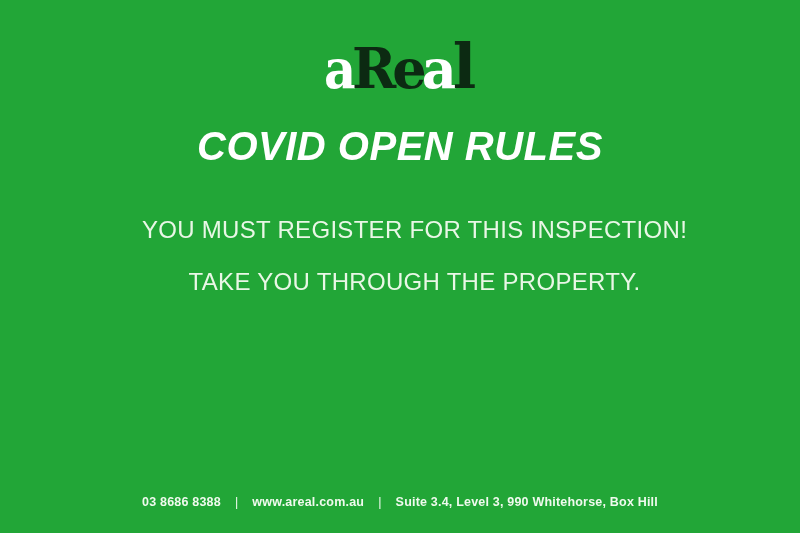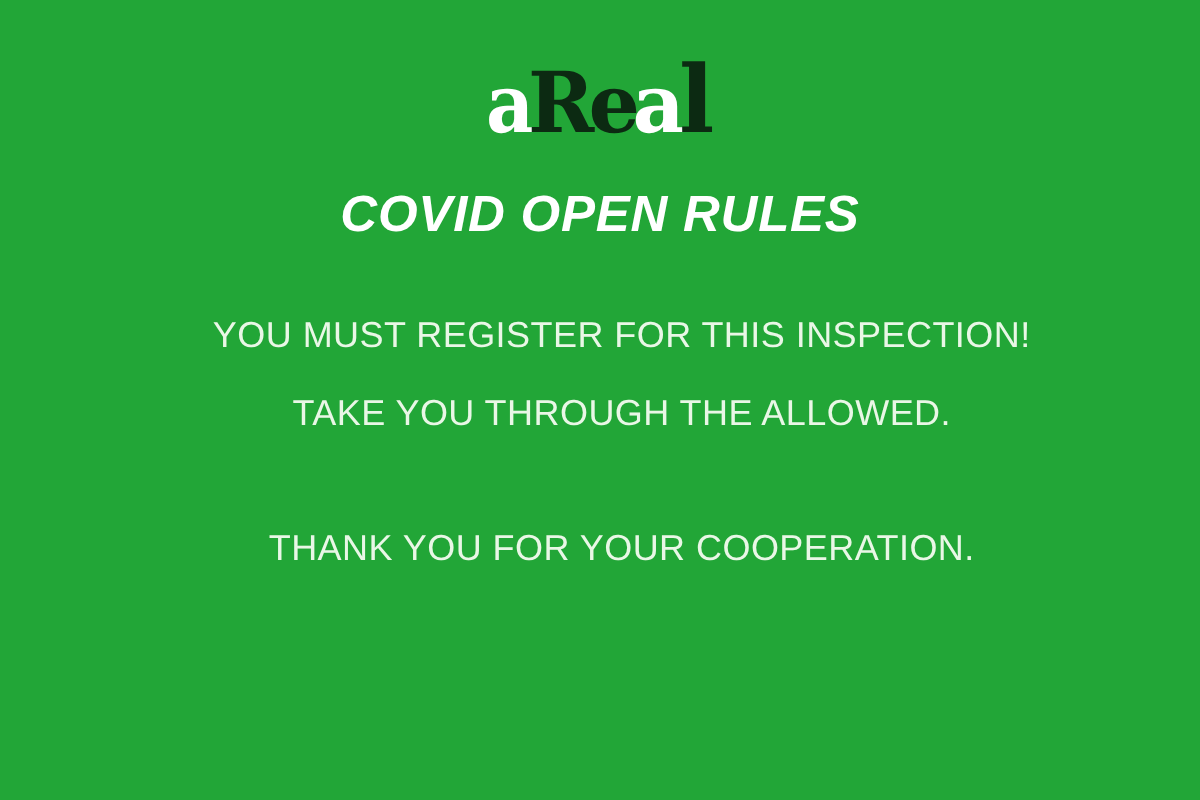--- a/index.html
+++ b/index.html
@@ -69,21 +69,21 @@
   .logo-l {
     font-size: 62px;
     font-weight: 700;
     color: #0c2a12;
     margin-left: -1px;
   }
 
   
   #title {
     margin-top: 24px;
-    font-size: 34px;
+    font-size: 40px;
     font-weight: bold;
     font-style: italic;
     color: #ffffff;
     letter-spacing: 0.5px;
     text-align: right;
     line-height: 1;
   }
 
   
   #body-block {
@@ -133,18 +133,20 @@
       <span class="logo-R">R</span>
       <span class="logo-e">e</span>
       <span class="logo-a2">a</span>
       <span class="logo-l">l</span>
   </div>
 
   <div id="title">COVID OPEN RULES</div>
 
   <div id="body-block">
     <div class="body-line">YOU MUST REGISTER FOR THIS INSPECTION!</div>
-    <div class="body-line">TAKE YOU THROUGH THE ALLOWED.</div>
-    <div class="body-line spacer-before">THANK YOU FOR YOUR COOPERATION.</div>
+    <div class="body-line">TAKE YOU THROUGH THE PROPERTY.</div>
   </div>
 
+  <div id="footer">
+    <span>03 8686 8388</span><span class="sep">|</span><span>www.areal.com.au</span><span class="sep">|</span><span>Suite 3.4, Level 3, 990 Whitehorse, Box Hill</span>
+  </div>
 
 </div>
 
 </body></html>

